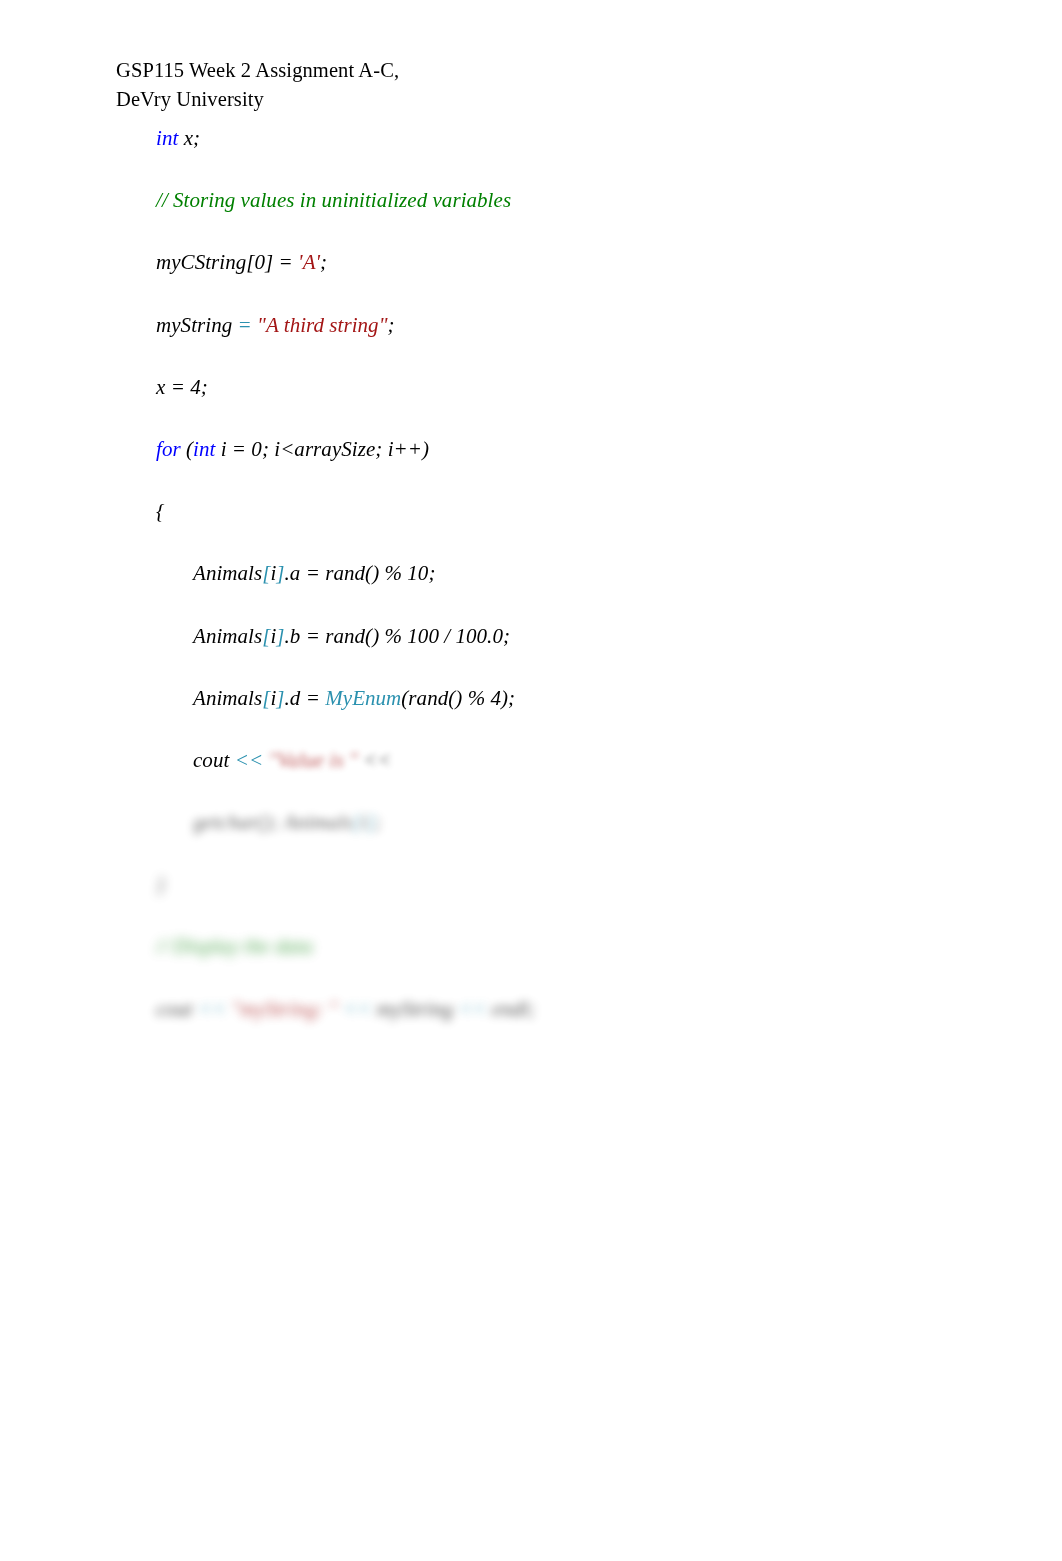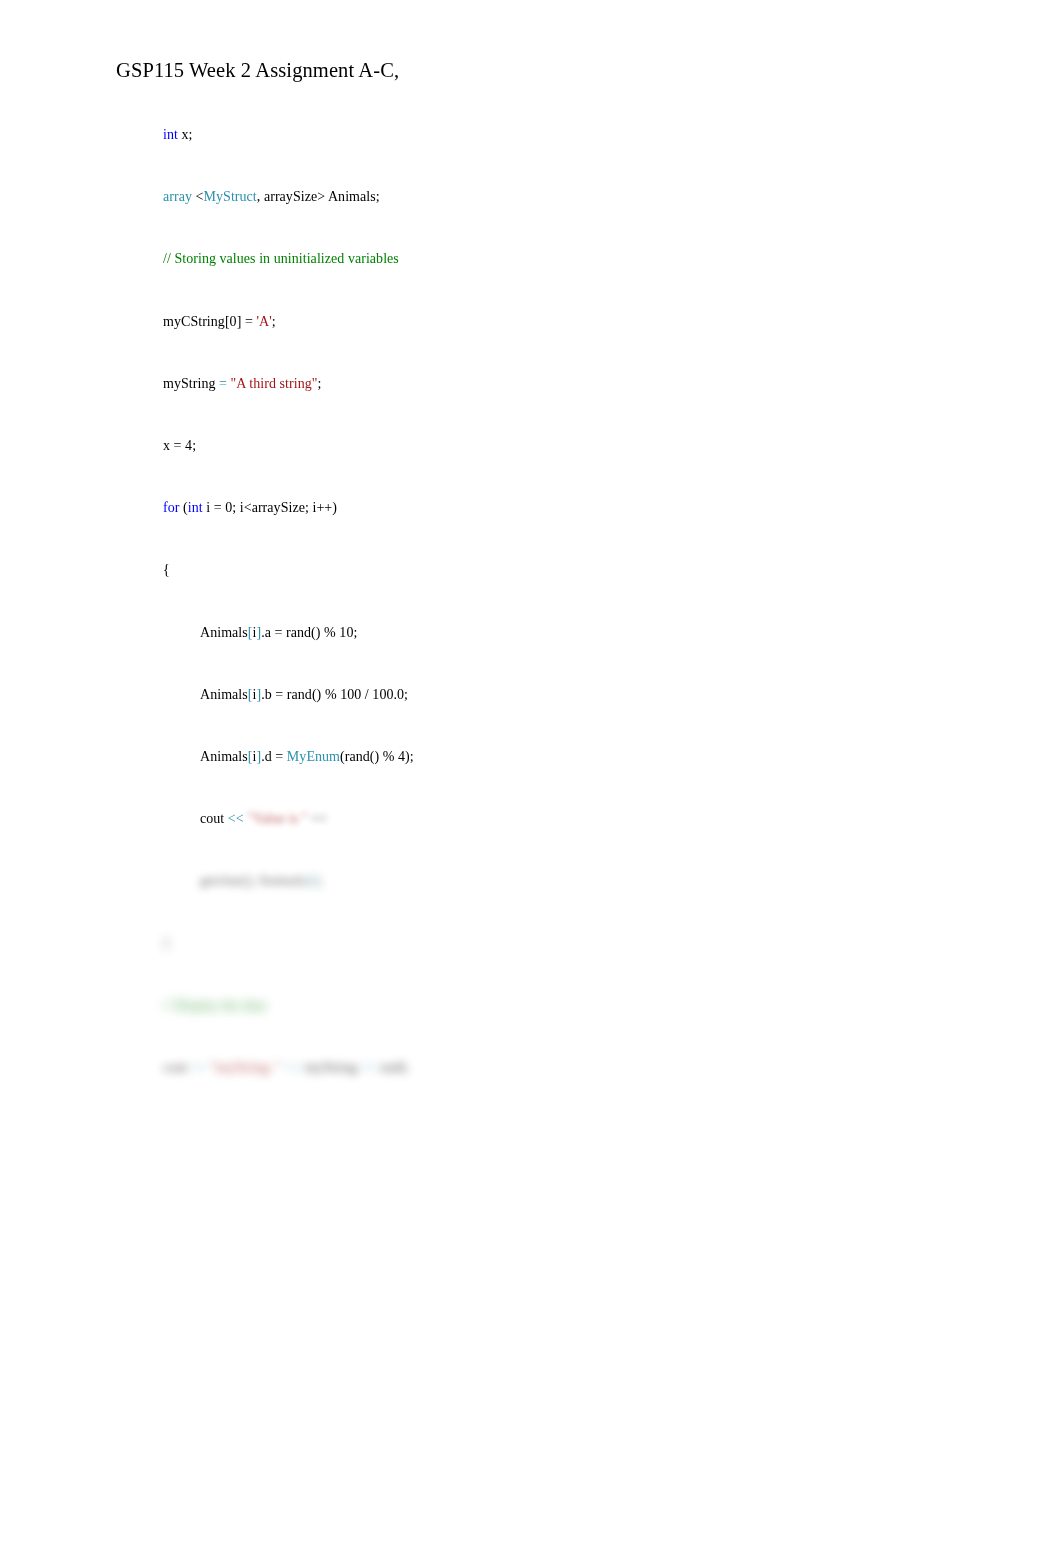--- a/index.html
+++ b/index.html
@@ -26,26 +26,27 @@
     font-size: 20.5px;
     line-height: 29px;
     color: #000000;
     white-space: nowrap;
   }
   .doc-header div { letter-spacing: 0.1px; }
 
   
   .code-block {
     position: absolute;
-    left: 163px;
+    left: 156px;
     top: 128px;
     width: 840px;
-    font-size: 14px;
+    font-size: 21px;
     line-height: 1.0;
     color: #000000;
+    font-style: italic;
   }
   .code-line {
     height: 62.2px;
     white-space: pre;
     letter-spacing: 0.05px;
   }
   .code-line.indent-1 { padding-left: 37px; }
 
   
   .kw   { color: #0000FF; }
@@ -62,28 +63,28 @@
   .sharp-part { filter: none; opacity: 1; display: inline-block; vertical-align: baseline;}
   .blur-part  { filter: blur(3.2px); opacity: 0.70; display: inline-block; vertical-align: baseline;}
 </style>
 </head>
 <body>
 
 <div class="page">
 
   <div class="doc-header">
     <div>GSP115 Week 2 Assignment A-C,</div>
+    <div>DeVry University</div>
   </div>
 
   <div class="code-block">
 
     <div class="code-line"><span class="kw">int</span><span class="pl"> x;</span></div>
 
 
-    <div class="code-line"><span class="type">array</span><span class="pl"> &lt;</span><span class="type">MyStruct</span><span class="pl">, arraySize&gt; Animals;</span></div>
 
     <div class="code-line"><span class="com">// Storing values in uninitialized variables</span></div>
 
     <div class="code-line"><span class="pl">myCString[0] = </span><span class="str">'A'</span><span class="pl">;</span></div>
 
     <div class="code-line"><span class="pl">myString </span><span class="op">=</span><span class="pl"> </span><span class="str">"A third string"</span><span class="pl">;</span></div>
 
     <div class="code-line"><span class="pl">x = 4;</span></div>
 
     <div class="code-line"><span class="kw">for</span><span class="pl"> (</span><span class="kw">int</span><span class="pl"> i = 0; i&lt;arraySize; i++)</span></div>

